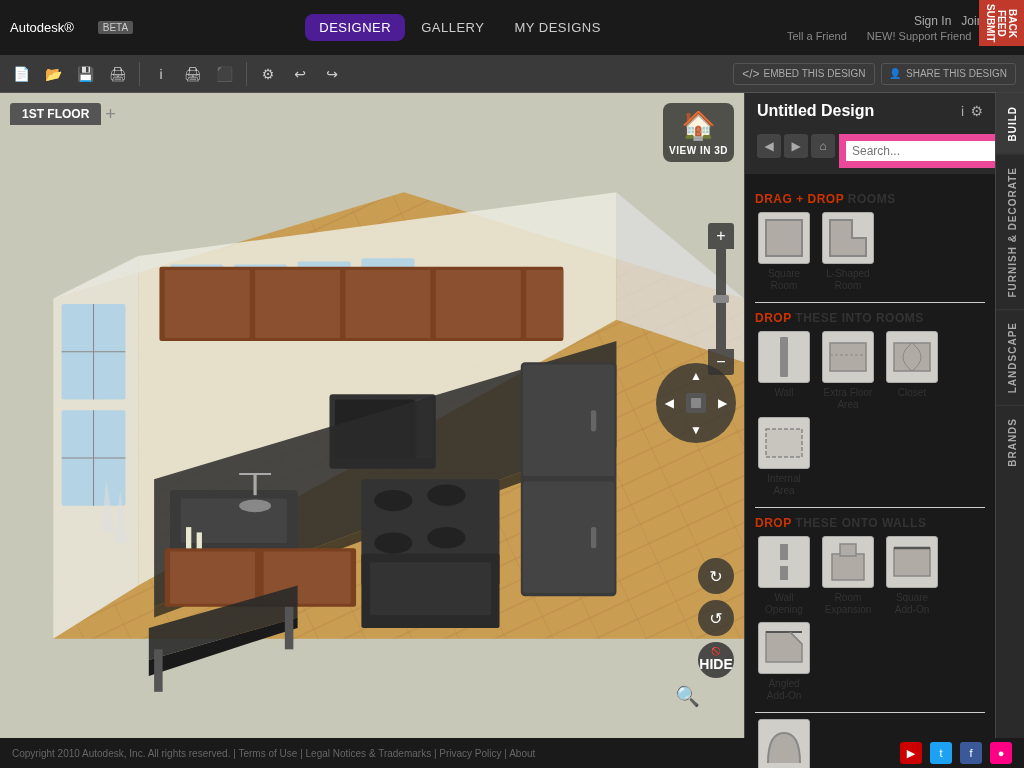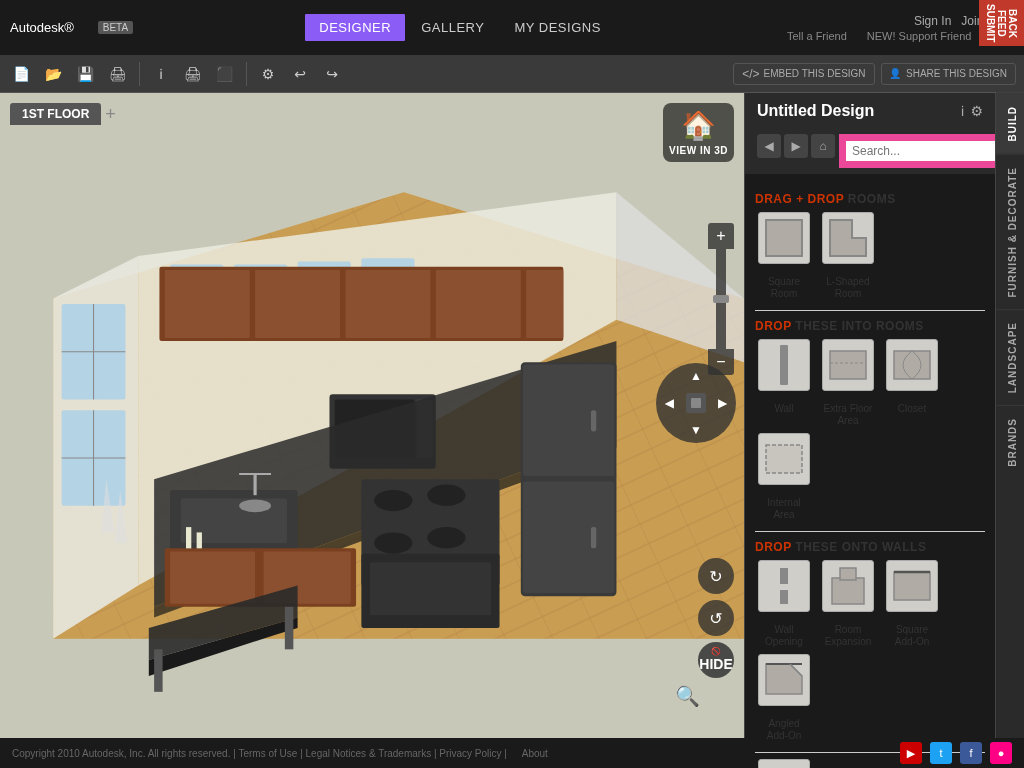--- a/index.html
+++ b/index.html
@@ -12,21 +12,21 @@
       padding: 0 10px;
     }
     #logo-area { display: flex; align-items: center; gap: 24px; }
     #logo-autodesk { color: white; font-size: 13px; font-weight: normal; }
 
     #nav-links { display: flex; align-items: center; gap: 2px; }
     .nav-btn {
       color: #ccc; background: transparent; border: none; cursor: pointer;
       padding: 6px 14px; font-size: 13px; letter-spacing: 0.5px;
     }
-    .nav-btn.active { background: #8b5cf6; color: white; border-radius: 1px; }
+    .nav-btn.active { background: #4c1d95; color: white; border-radius: 8px; }
 
     #top-right { display: flex; flex-direction: column; align-items: flex-end; gap: 2px; }
     #auth-links { display: flex; gap: 10px; font-size: 12px; }
     .auth-link { color: #aaa; cursor: pointer; text-decoration: none; }
     #support-links { display: flex; gap: 20px; font-size: 11px; }
     .support-link { color: #888; cursor: pointer; }
 
     #feedback-tab {
       position: absolute; top: 0; right: 0; background: #c0392b; color: white;
       font-size: 10px; padding: 4px 6px; writing-mode: vertical-lr; cursor: pointer;
@@ -176,21 +176,21 @@
       font-size: 12px; font-weight: bold; margin: 8px 0 6px 0; letter-spacing: 0.5px;
     }
     .highlight { color: #cc3300; }
     .normal { color: #333; }
 
     
     .items-grid {
       display: flex; flex-wrap: wrap; gap: 6px; margin-bottom: 10px;
     }
     .item-cell {
-      display: flex; flex-direction: column; align-items: center; gap: 12px;
+      display: flex; flex-direction: column; align-items: center; gap: 4px;
       cursor: pointer; width: 58px;
     }
     .item-icon {
       width: 52px; height: 52px; background: #d0cec8; border: 1px solid #aaa;
       border-radius: 3px; display: flex; align-items: center; justify-content: center;
     }
     .item-label { color: #333; font-size: 10px; text-align: center; line-height: 1.2; }
 
     
     .wall-shape { width: 8px; height: 40px; background: #888; border-radius: 1px; }
@@ -592,21 +592,21 @@
 <div id="footer">
   <div id="footer-left">
     <span>Copyright 2010 Autodesk, Inc. All rights reserved.</span>
     <span> | </span>
     <a style="color:#666;cursor:pointer;">Terms of Use</a>
     <span> | </span>
     <a style="color:#666;cursor:pointer;">Legal Notices &amp; Trademarks</a>
     <span> | </span>
     <a style="color:#666;cursor:pointer;">Privacy Policy</a>
     <span> | </span>
-    <a style="color:#666;cursor:pointer;margin-left:12px;">About</a>
+    <a style="color:#666;cursor:pointer;">About</a>
   </div>
   <div id="footer-right">
     <div class="social-icon si-yt">▶</div>
     <div class="social-icon si-tw">t</div>
     <div class="social-icon si-fb">f</div>
     <div class="social-icon si-fl">●</div>
   </div>
 </div>
 
 </body></html>

